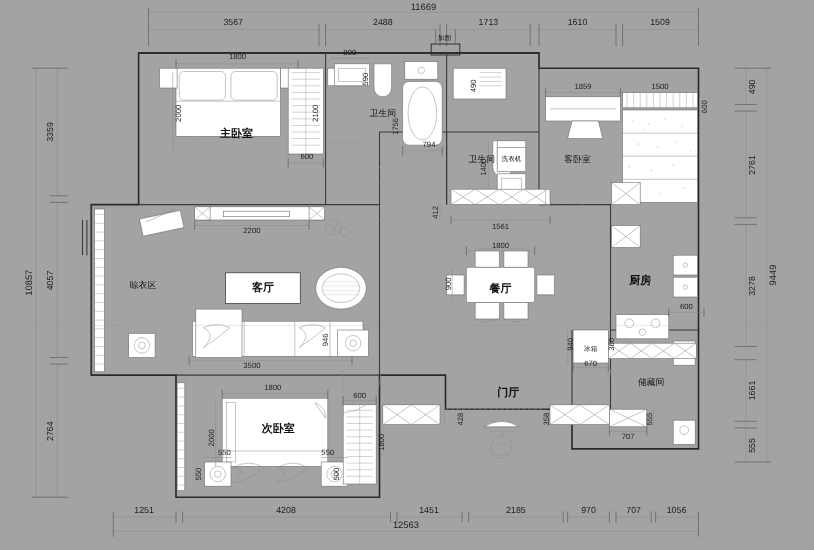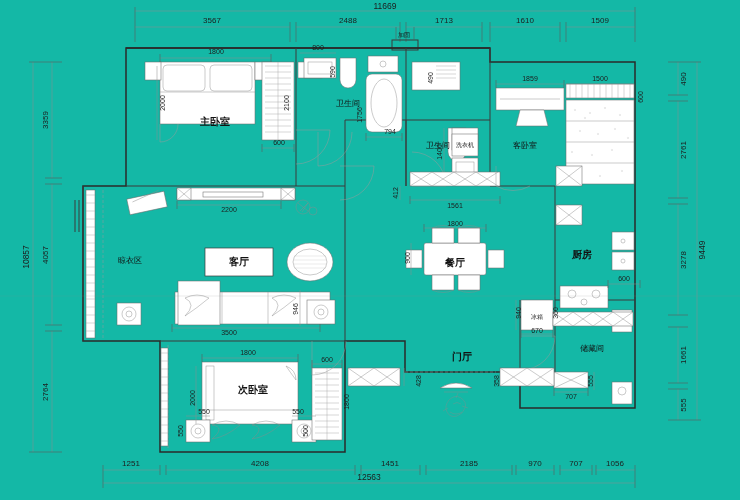--- a/index.html
+++ b/index.html
@@ -1,18 +1,18 @@
 <!DOCTYPE html>
 <html><head>
 <meta charset="utf-8">
 <style>
   html,body{margin:0;padding:0;background:#ffffff;}
   body{width:740px;height:500px;overflow:hidden;
        font-family:"Liberation Sans","DejaVu Sans",sans-serif;color:#1a1a1a;}
-  #plan{position:relative;width:740px;height:500px;background:#14b8a6;text-align:right;}
+  #plan{position:relative;width:740px;height:500px;background:#a3a3a3;text-align:right;}
   svg{position:absolute;left:0;top:0;}
   .dimtxt{font-size:8px;fill:#1d1d1d;font-family:"Liberation Sans",sans-serif;
           text-anchor:middle;dominant-baseline:middle;}
   .dimtxt.sm{font-size:7px;}
   .dimtxt.big{font-size:8.5px;}
   .roomtxt{font-size:10px;fill:#111;font-family:"DejaVu Sans",sans-serif;
            text-anchor:middle;dominant-baseline:middle;font-weight:700;}
   .roomtxt.sm{font-size:8px;font-weight:400;}
   .roomtxt.tiny{font-size:6px;font-weight:400;}
   .dimline{stroke:#8c8c8c;stroke-width:.5;fill:none;}

